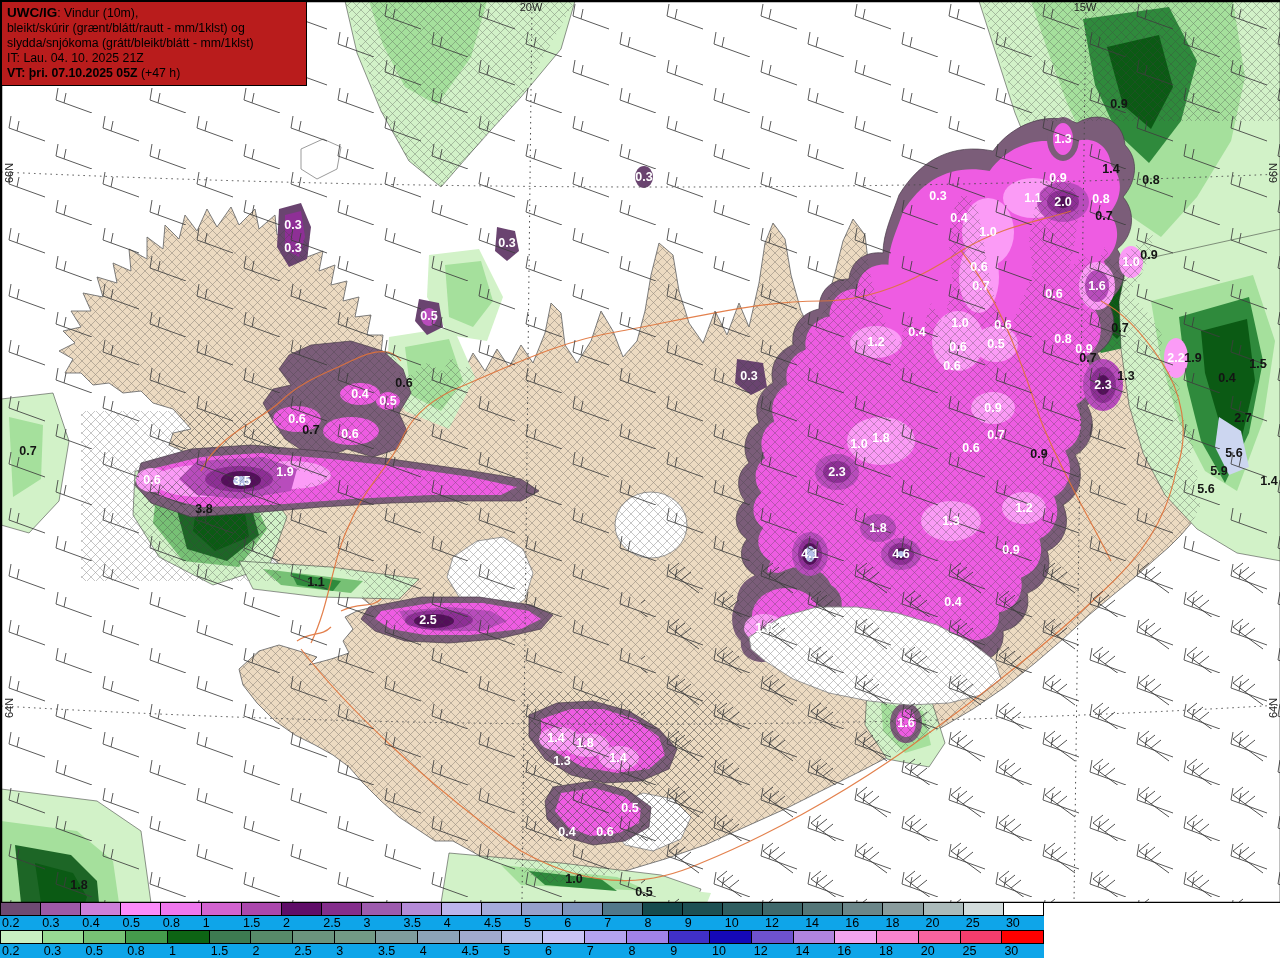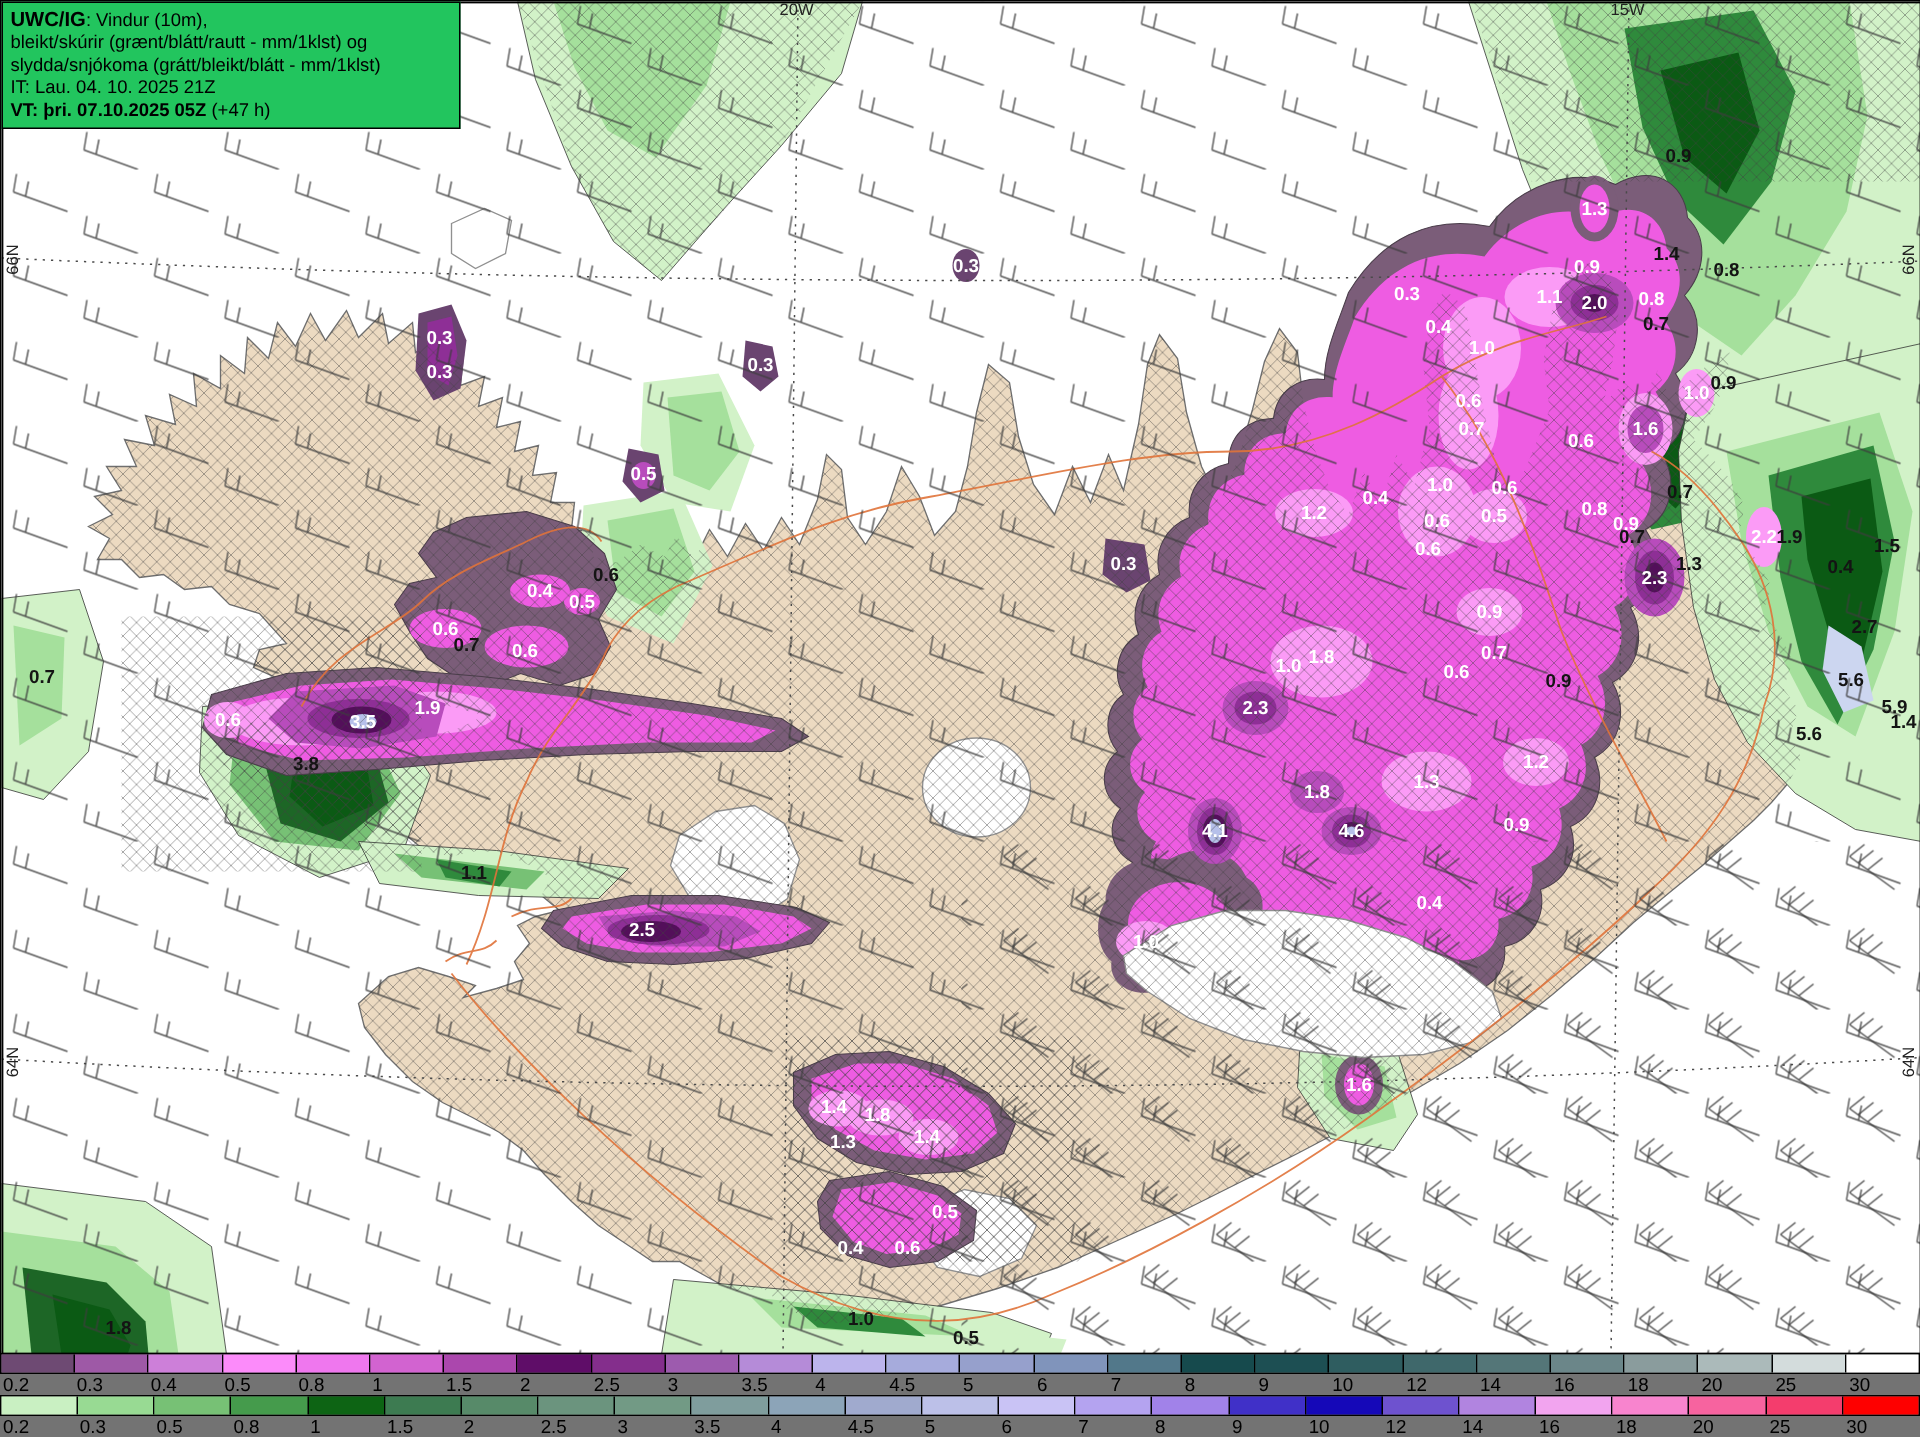--- a/index.html
+++ b/index.html
@@ -5,24 +5,24 @@
 html,body{margin:0;padding:0;width:1280px;height:960px;overflow:hidden;background:#fff;font-family:"Liberation Sans",sans-serif}
 #stage{position:relative;width:1280px;height:960px}
 #map-area{position:absolute;left:0;top:0;width:1280px;height:902px;border:1px solid #000;box-sizing:border-box;background:#fff}
 #map-svg{position:absolute;left:0;top:0}
 #value-labels{position:absolute;left:0;top:0;width:1280px;height:902px;pointer-events:none}
 .mlab{position:absolute;transform:translate(-50%,-50%);font-weight:bold;font-size:12.5px;white-space:nowrap;letter-spacing:0px}
 .mlab.w{color:#ffffff}
 .mlab.k{color:#141414}
 .mer{position:absolute;top:0px;transform:translateX(-50%);font-size:11px;color:#222}
 .plab{position:absolute;font-size:11px;color:#222;transform:translate(-50%,-50%) rotate(-90deg);white-space:nowrap}
-#info-box{position:absolute;left:0;top:0;width:306px;background:#22c55e;border:1px solid #000;box-sizing:border-box;padding:3px 6px 4px 5px;font-size:12.3px;line-height:1.22;color:#000;z-index:5}
+#info-box{position:absolute;left:0;top:0;width:306px;background:#b91c1c;border:1px solid #000;box-sizing:border-box;padding:3px 6px 4px 5px;font-size:12.3px;line-height:1.22;color:#000;z-index:5}
 #info-box .b{font-weight:bold}
 #info-box .prod{font-size:13.5px;font-weight:bold}
-#bars{position:absolute;left:0;top:902px;width:1280px;background:#737373}
+#bars{position:absolute;left:0;top:902px;width:1044px;background:#0ea5e9}
 .cbar-cells{display:flex;height:14px;border:1px solid #000;box-sizing:border-box}
 .cbar-cell{flex:1 1 0;border-right:1px solid #000}
 .cbar-cell:last-child{border-right:none}
 .cbar-labels{display:flex;height:14px}
 .cbar-label{flex:1 1 0;font-size:12.5px;line-height:14px;color:#000;padding-left:2px;overflow:visible;white-space:nowrap}
 </style>
 </head>
 <body>
 
 <div id="stage">
@@ -272,21 +272,21 @@
         <span class="mlab w" style="left: 1083px; top: 348px;">0.9</span>
         <span class="mlab k" style="left: 1087px; top: 357px;">0.7</span>
         <span class="mlab w" style="left: 1102px; top: 384px;">2.3</span>
         <span class="mlab w" style="left: 1175px; top: 357px;">2.2</span>
         <span class="mlab k" style="left: 1192px; top: 357px;">1.9</span>
         <span class="mlab k" style="left: 1257px; top: 363px;">1.5</span>
         <span class="mlab k" style="left: 1226px; top: 377px;">0.4</span>
         <span class="mlab k" style="left: 1242px; top: 417px;">2.7</span>
         <span class="mlab k" style="left: 1125px; top: 375px;">1.3</span>
         <span class="mlab k" style="left: 1233px; top: 452px;">5.6</span>
-        <span class="mlab k" style="left: 1218px; top: 470px; margin-left: 44px;">5.9</span>
+        <span class="mlab k" style="left: 1218px; top: 470px;">5.9</span>
         <span class="mlab k" style="left: 1205px; top: 488px;">5.6</span>
         <span class="mlab k" style="left: 1268px; top: 480px;">1.4</span>
         <span class="mlab w" style="left: 992px; top: 407px;">0.9</span>
         <span class="mlab w" style="left: 995px; top: 434px;">0.7</span>
         <span class="mlab w" style="left: 970px; top: 447px;">0.6</span>
         <span class="mlab k" style="left: 1038px; top: 453px;">0.9</span>
         <span class="mlab w" style="left: 858px; top: 443px;">1.0</span>
         <span class="mlab w" style="left: 880px; top: 437px;">1.8</span>
         <span class="mlab w" style="left: 836px; top: 471px;">2.3</span>
         <span class="mlab w" style="left: 1023px; top: 507px;">1.2</span>

